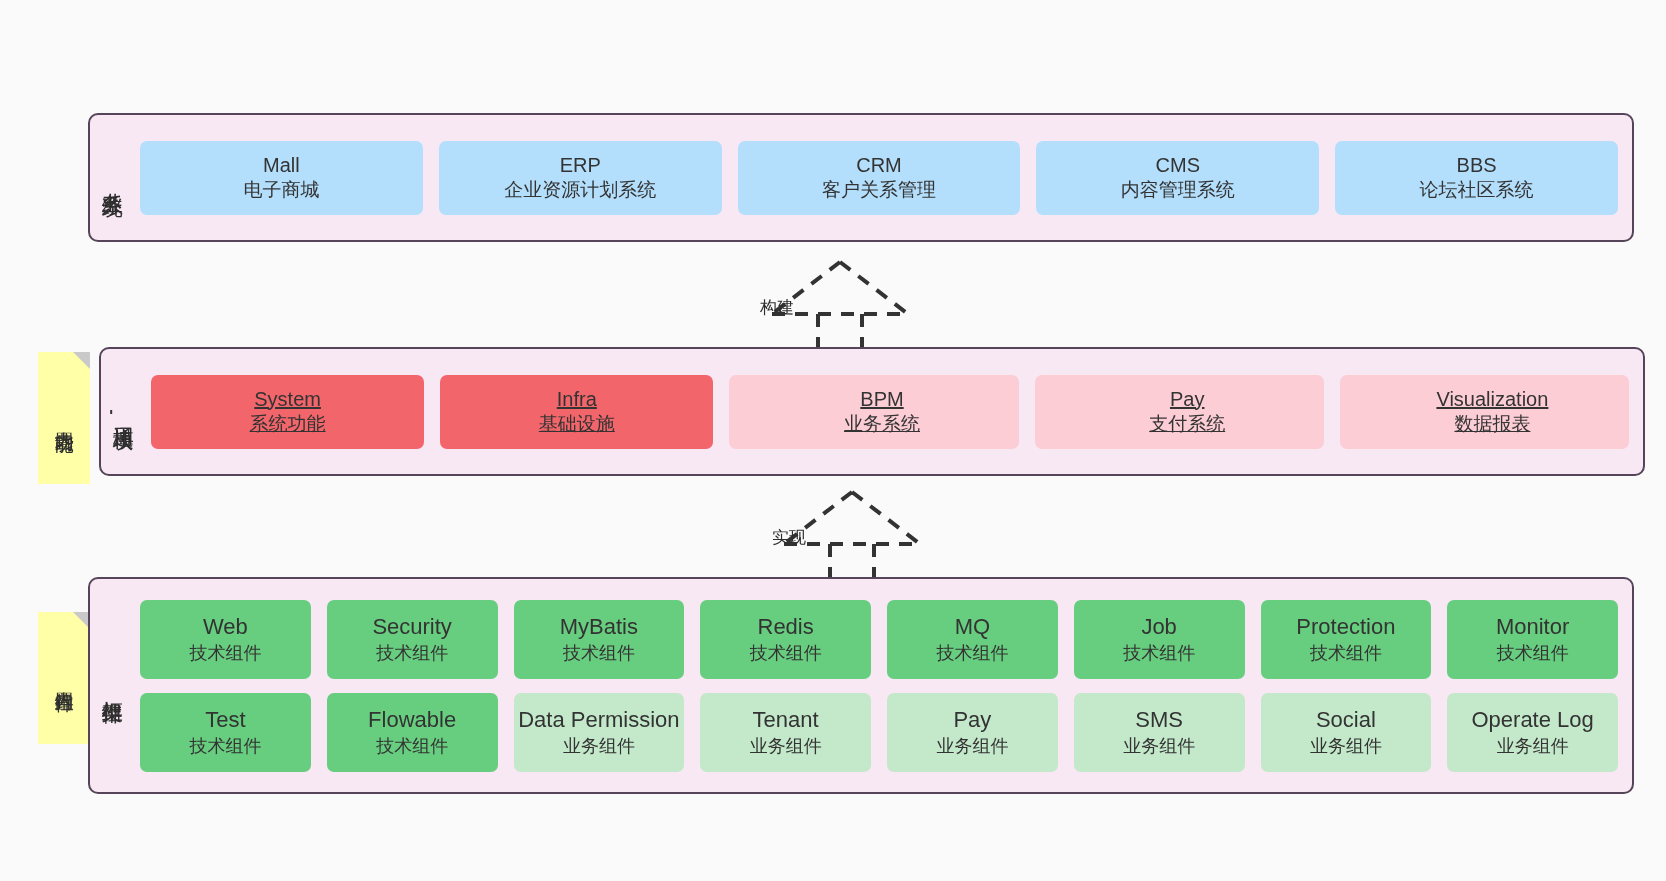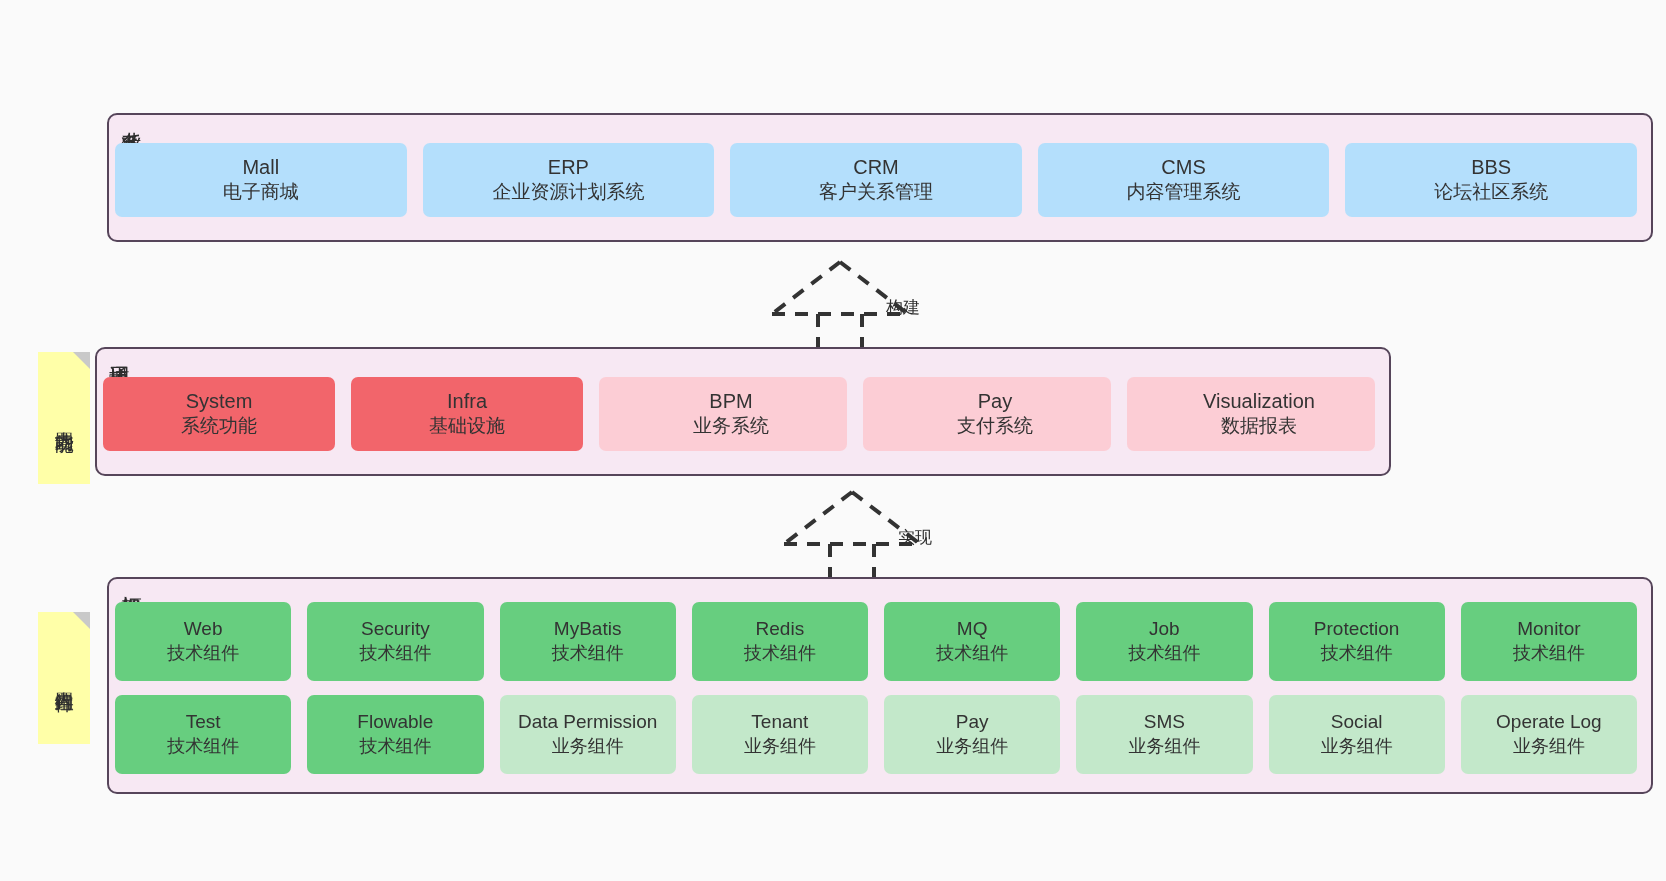--- a/index.html
+++ b/index.html
@@ -21,23 +21,21 @@
   }
 
   
   .layer {
     position: absolute;
     box-sizing: border-box;
     background: #f7e8f3;
     border: 2px solid #56455a;
     border-radius: 10px;
     display: flex;
-    flex-direction: column;
     align-items: stretch;
-    margin-left: 19px;
   }
   .layer-title {
     flex: 0 0 auto;
     width: 44px;
     display: flex;
     align-items: center;
     justify-content: center;
     font-size: 21px;
     line-height: 1.16;
     color: #2e2e2e;
@@ -73,34 +71,34 @@
     text-align: center;
     line-height: 1.28;
     color: #333333;
   }
   .card .en {
     font-size: 20px;
   }
   .card .cn {
     font-size: 19px;
   }
-  .card.small .en { font-size: 19px; }
+  .card.small .en { font-size: 22px; }
   .card.small .cn { font-size: 18px; }
 
   .c-blue        { background: #b4dffc; }
   .c-red         { background: #f2656b; }
   .c-pink        { background: #fccdd5; padding-left: 16px; }
   .c-green       { background: #67ce7f; }
   .c-lightgreen  { background: #c3e8ca; }
 
   
   #layer-business   { left: 88px;  top: 113px; width: 1546px; height: 129px; }
   #layer-business .card { height: 74px; }
 
-  #layer-common     { left: 76px;  top: 347px; width: 1296px; height: 129px; }
+  #layer-common     { left: 99px;  top: 347px; width: 1546px; height: 129px; text-decoration: underline; }
   #layer-common .card { height: 74px; }
 
   #layer-framework  { left: 88px;  top: 577px; width: 1546px; height: 217px; }
   #layer-framework .card { height: 79px; }
 
   
   .sticky {
     position: absolute;
     box-sizing: border-box;
     background: #ffffa8;
@@ -139,21 +137,21 @@
   .arrow svg {
     position: absolute;
     inset: 0;
     overflow: visible;
   }
   .arrow .label {
     position: absolute;
     left: 0;
     right: 0;
     top: 38px;
-    text-align: right;
+    text-align: left;
     font-size: 17px;
     color: #2e2e2e;
     background: transparent;
     user-select: none;
   }
   #arrow-build  { left: 760px; top: 258px; }
   #arrow-impl   { left: 772px; top: 488px; }
 </style>
 </head>
 <body>

